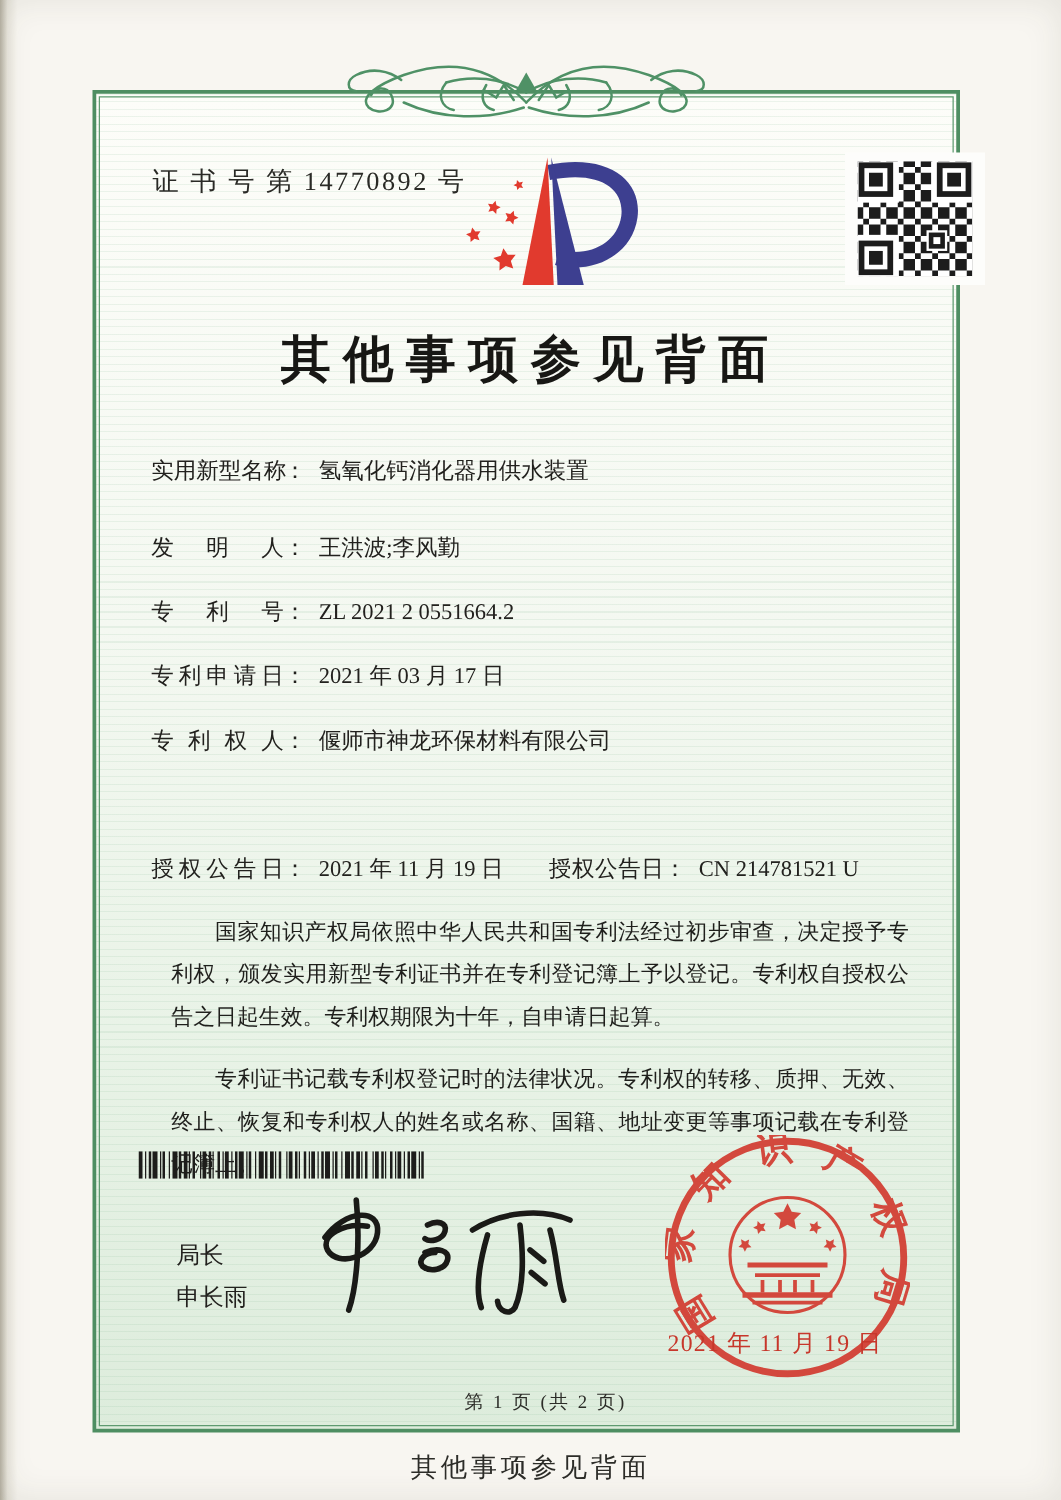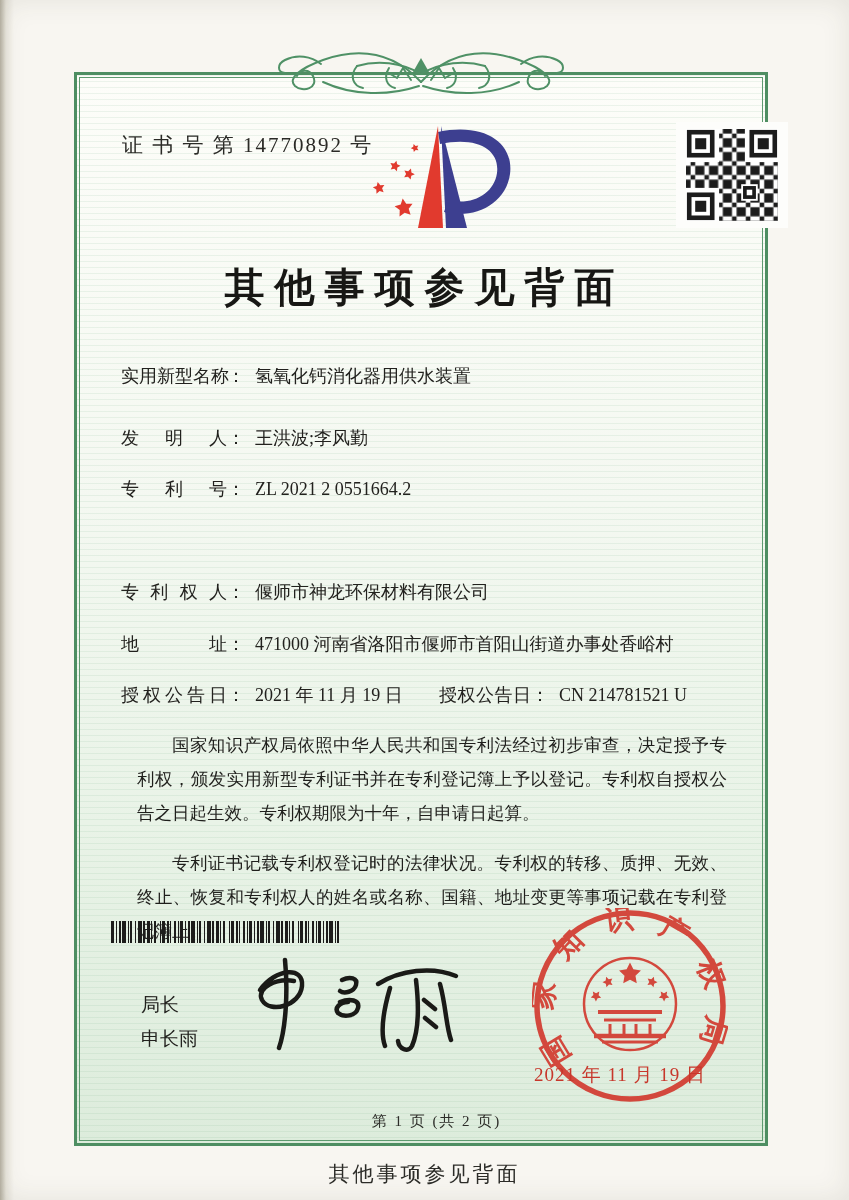--- a/index.html
+++ b/index.html
@@ -126,25 +126,25 @@
 
   <div class="f-row" style="top:364px">
     <span class="f-label">实用新型名称</span><span class="f-colon">：</span><span class="f-value">氢氧化钙消化器用供水装置</span>
   </div>
   <div class="f-row" style="top:426px">
     <span class="f-label">发明人</span><span class="f-colon">：</span><span class="f-value">王洪波;李风勤</span>
   </div>
   <div class="f-row" style="top:477px">
     <span class="f-label">专利号</span><span class="f-colon">：</span><span class="f-value">ZL 2021 2 0551664.2</span>
   </div>
+  <div class="f-row" style="top:528px">
+    <span class="f-label">专利申请日</span><span class="f-colon">：</span><span class="f-value">2021 年 03 月 17 日</span>
+  </div>
   <div class="f-row" style="top:580px">
     <span class="f-label">专利权人</span><span class="f-colon">：</span><span class="f-value">偃师市神龙环保材料有限公司</span>
-  </div>
-  <div class="f-row" style="top:632px">
-    <span class="f-label">地址</span><span class="f-colon">：</span><span class="f-value">471000 河南省洛阳市偃师市首阳山街道办事处香峪村</span>
   </div>
   <div class="f-row" style="top:683px;width:640px">
     <span class="f-label">授权公告日</span><span class="f-colon">：</span><span class="f-value">2021 年 11 月 19 日</span>
     <span class="grp2">
       <span class="f-label">授权公告日</span><span class="f-colon">：</span><span class="f-value">CN 214781521 U</span>
     </span>
   </div>
 
   <div class="body-text">
     <p>国家知识产权局依照中华人民共和国专利法经过初步审查，决定授予专利权，颁发实用新型专利证书并在专利登记簿上予以登记。专利权自授权公告之日起生效。专利权期限为十年，自申请日起算。</p>

